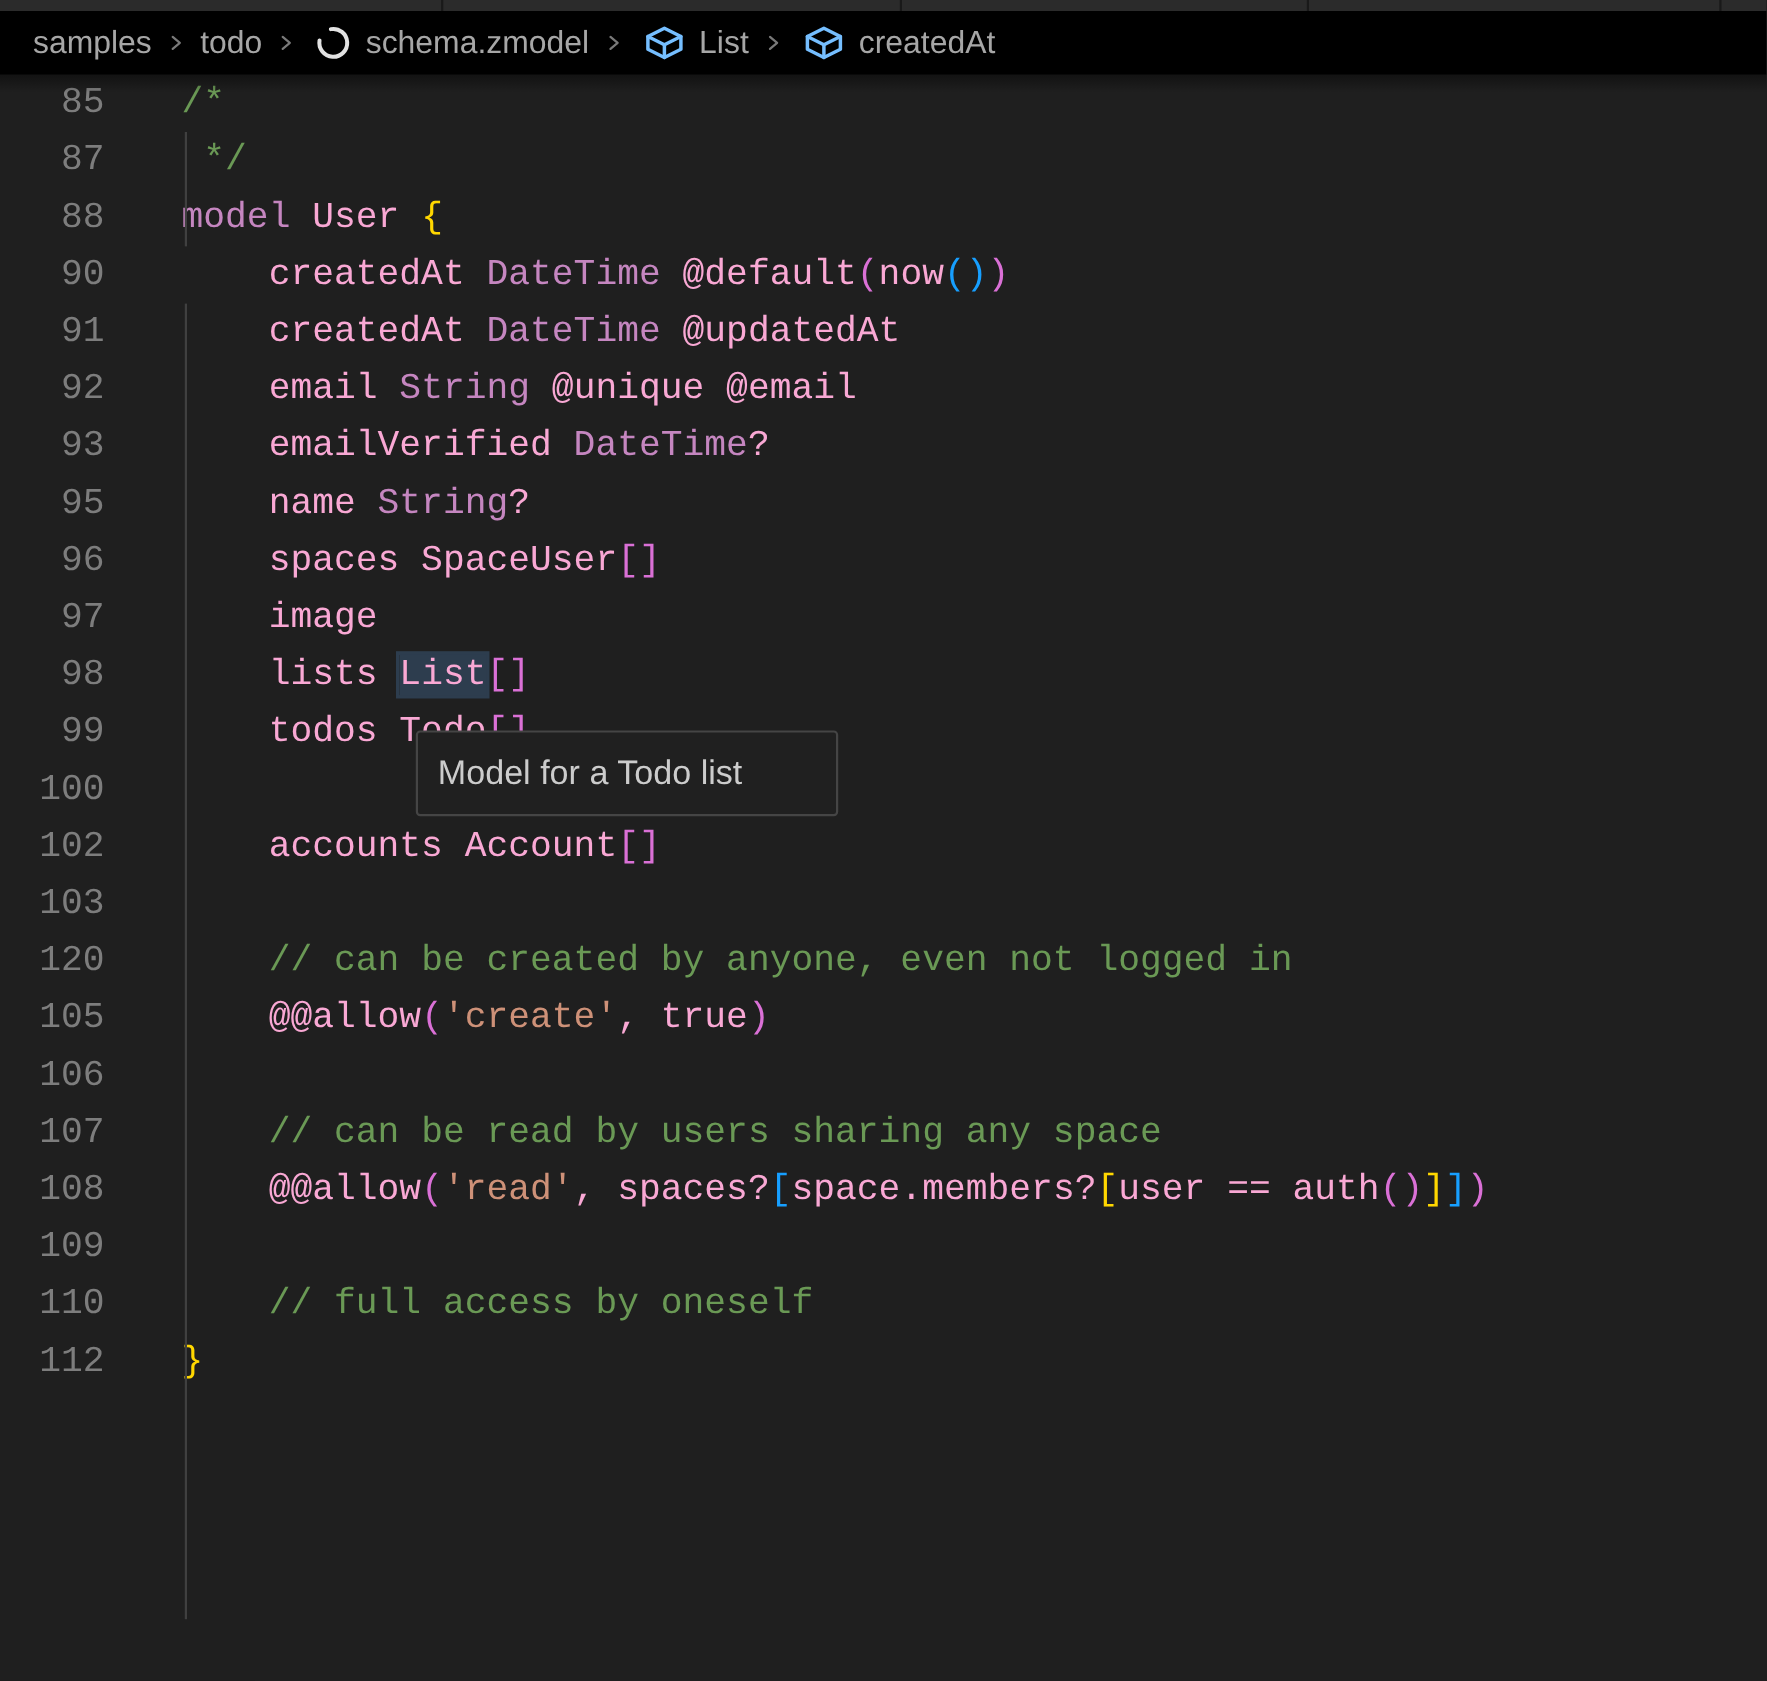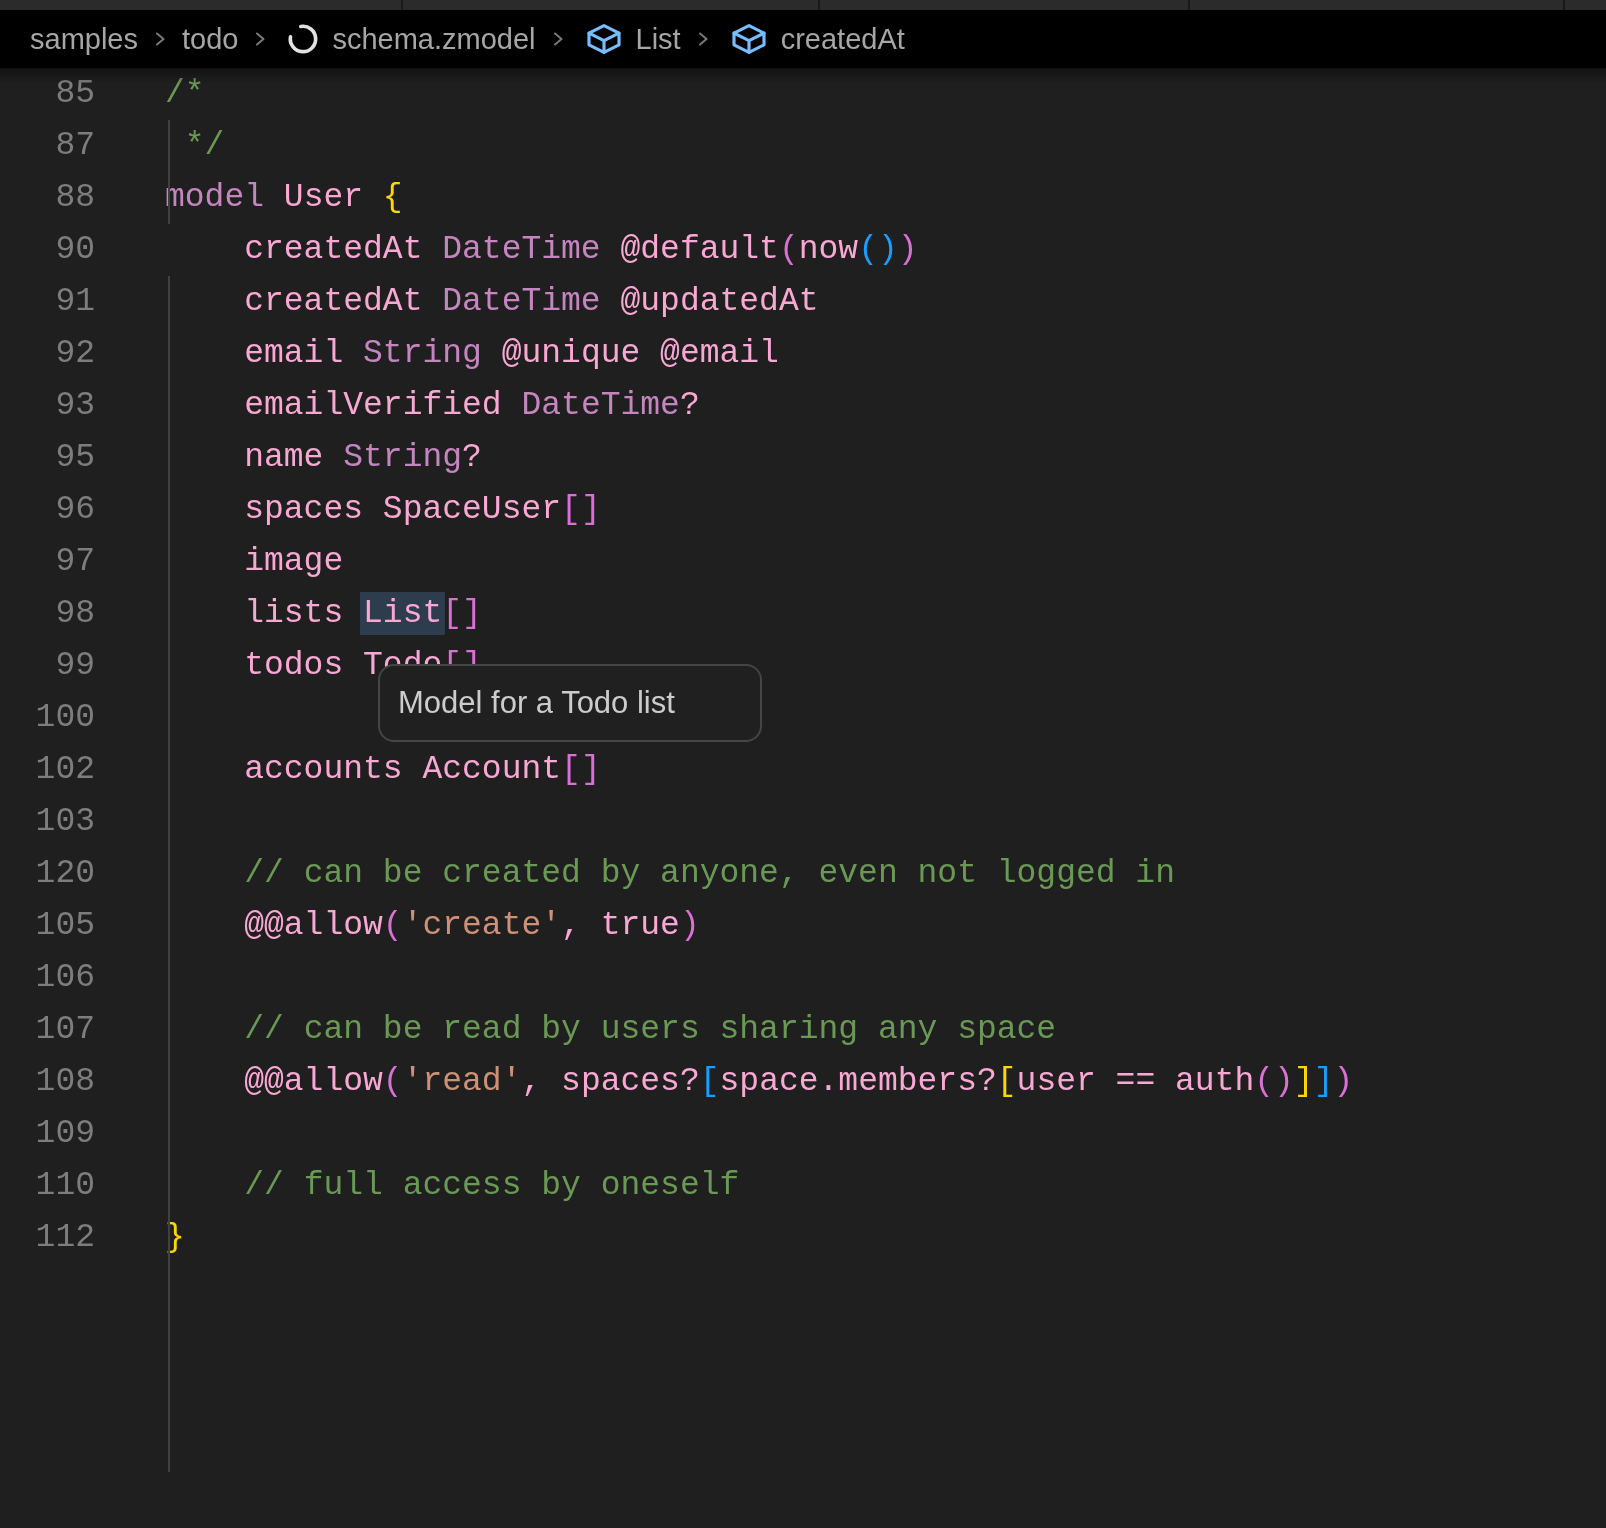--- a/index.html
+++ b/index.html
@@ -62,21 +62,21 @@
     background:#2d3d4e;
     box-shadow:0 0 0 3px #2d3d4e;
   }
   .indent-guide{
     position:absolute;width:2px;background:#404040;left:168px;
   }
   
   .tooltip{
     position:absolute;left:378px;top:664px;width:384px;height:78px;
     box-sizing:border-box;
-    background:#202020;border:2px solid #454545;border-radius:16px;
+    background:#202020;border:2px solid #454545;border-radius:4px;
     z-index:5;
     display:flex;align-items:center;
     padding:0 18px;
     font-family:"Liberation Sans",sans-serif;
     font-size:31px;color:#cccccc;
     white-space:nowrap;
   }
 </style>
 </head>
 <body>

